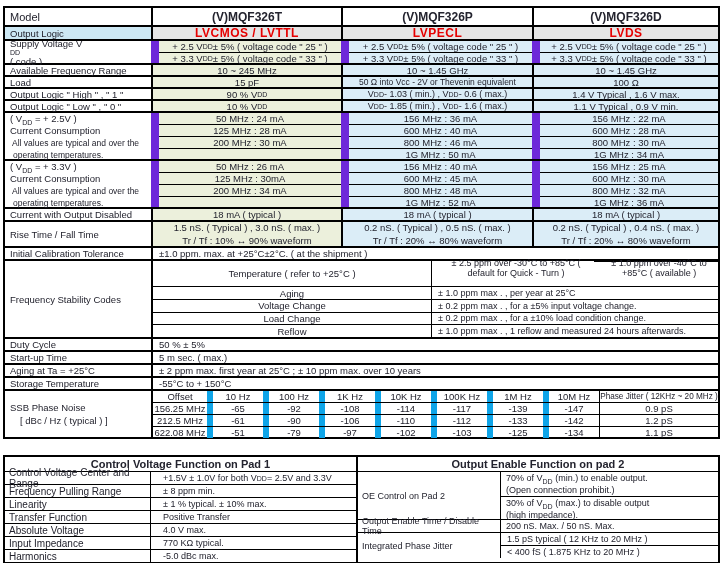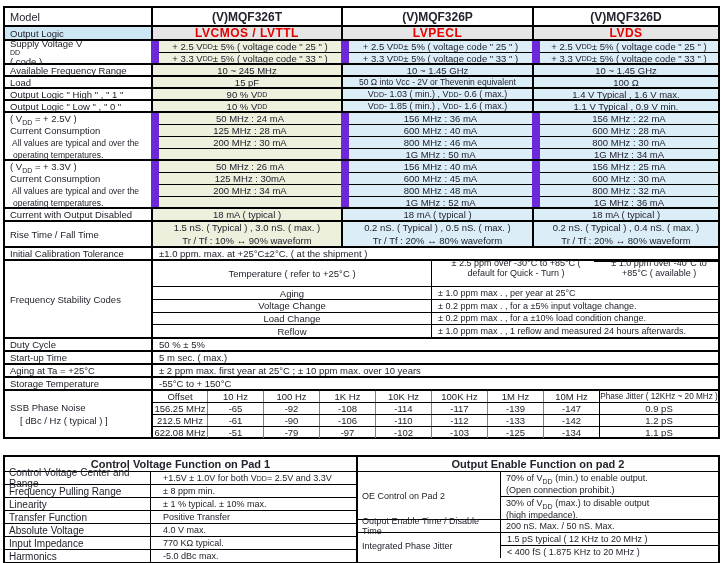--- a/index.html
+++ b/index.html
@@ -29,21 +29,21 @@
   .stabR{flex:1;display:flex;flex-direction:column;border-left:2px solid #000}
   .stabRow{display:flex;align-items:stretch}
   .stabL{width:278px;display:flex;align-items:center;justify-content:center;text-align:center}
   .stabV{flex:1;border-left:1px solid #000;display:flex;align-items:center;padding-left:6px;font-size:9px;text-align:left}
   .stabVcol{flex:1;border-left:1px solid #000;display:flex;}
   .stabVcol .sub{justify-content:flex-start;padding-left:6px;font-size:9px}
   
   .ssbR{flex:1;display:flex;flex-direction:column;border-left:2px solid #000}
   .ssbRow{display:flex;align-items:stretch}
   .ssbC{display:flex;align-items:center;justify-content:center;text-align:center}
-  .cOff{width:54px}.cN{width:56px;border-left:1px solid #0ea5e9}.cJ{flex:1;border-left:1px solid #000}
+  .cOff{width:54px}.cN{width:56px;border-left:6px solid #0ea5e9}.cJ{flex:1;border-left:1px solid #000}
   .ssbLab1{height:13px;line-height:13px}
   .ssbLab2{height:13px;line-height:13px;padding-left:10px}
   
   .bottom{display:flex;margin-top:16px}
   .btit{display:flex;align-items:center;justify-content:center}
   .trow{display:flex;align-items:stretch}
   .blLab{width:145px;display:flex;align-items:center;padding-left:4px;font-size:10px}
   .blVal{flex:1;border-left:1px solid #000;display:flex;align-items:center;padding-left:12px;font-size:9px}
   .orLab{width:142px;display:flex;align-items:center;padding-left:4px;font-size:9px}
   .orVal{flex:1;border-left:1px solid #000;display:flex;align-items:center;padding-left:5px;font-size:9px}

